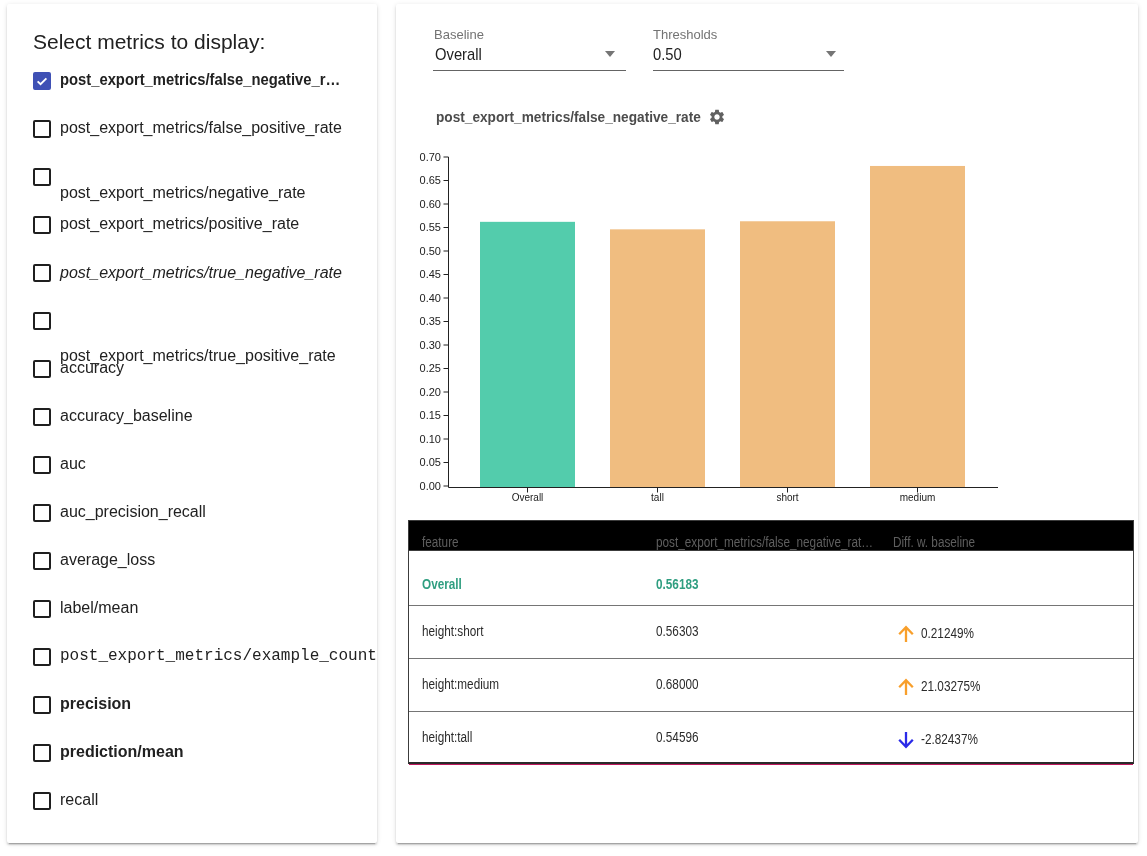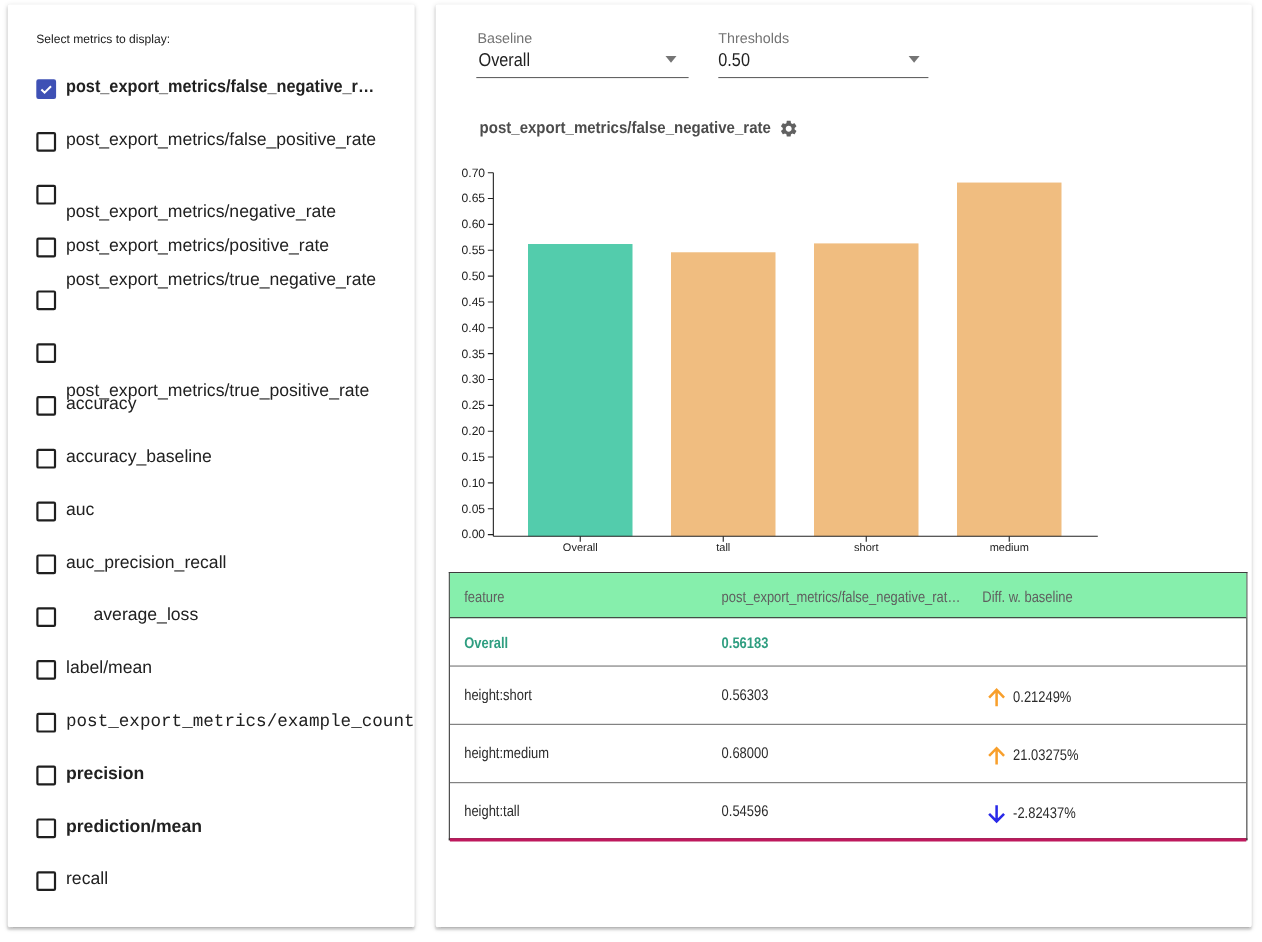--- a/index.html
+++ b/index.html
@@ -14,48 +14,48 @@
   .ddvalue { position:absolute; font-size:17px; color:#212121; transform:scaleX(0.87); transform-origin:left; }
   .ddline { position:absolute; height:1px; background:#646464; }
   .ddarrow { position:absolute; width:0; height:0; border-left:5.5px solid transparent; border-right:5.5px solid transparent; border-top:6px solid #757575; }
   .trow { position:absolute; left:0; width:100%; }
   .tcell { position:absolute; font-size:14px; color:#2b2b2b; white-space:nowrap; transform:scaleX(0.84); transform-origin:left; }
 </style>
 </head>
 <body>
 
 <div class="card" style="left:7px; top:4px; width:370px; height:839px;"></div>
-<div class="abs" style="left:33px; top:30px; font-size:11px; color:#212121;">Select metrics to display:</div>
+<div class="abs" style="left:33px; top:30px; font-size:21px; color:#212121;">Select metrics to display:</div>
 <div id="metric-list">
     <div class="cb checked" style="left:33px; top:72px;">
       <svg width="14" height="14" viewBox="0 0 24 24" style="position:absolute;left:0;top:0;">
         <path fill="none" stroke="#fff" stroke-width="3.2" d="M4.5 12.5l5 5 10-10"></path>
       </svg>
     </div>
     <div class="itemlabel" style="top:71px; font-weight:bold; transform:scaleX(0.924); transform-origin:left;">post_export_metrics/false_negative_r…</div>
     <div class="cb" style="left:33px; top:120px;"></div>
     <div class="itemlabel" style="top:119px;">post_export_metrics/false_positive_rate</div>
     <div class="cb" style="left:33px; top:168px;"></div>
     <div class="itemlabel" style="top:184px;">post_export_metrics/negative_rate</div>
     <div class="cb" style="left:33px; top:216px;"></div>
     <div class="itemlabel" style="top:215px;">post_export_metrics/positive_rate</div>
     <div class="cb" style="left:33px; top:264px;"></div>
-    <div class="itemlabel" style="top:246px;">post_export_metrics/true_negative_rate</div>
+    <div class="itemlabel" style="top:264px;font-style:italic;">post_export_metrics/true_negative_rate</div>
     <div class="cb" style="left:33px; top:312px;"></div>
     <div class="itemlabel" style="top:311px;margin-top:36px;">post_export_metrics/true_positive_rate</div>
     <div class="cb" style="left:33px; top:360px;"></div>
     <div class="itemlabel" style="top:359px;">accuracy</div>
     <div class="cb" style="left:33px; top:408px;"></div>
     <div class="itemlabel" style="top:407px;">accuracy_baseline</div>
     <div class="cb" style="left:33px; top:456px;"></div>
     <div class="itemlabel" style="top:455px;">auc</div>
     <div class="cb" style="left:33px; top:504px;"></div>
     <div class="itemlabel" style="top:503px;">auc_precision_recall</div>
     <div class="cb" style="left:33px; top:552px;"></div>
-    <div class="itemlabel" style="top:551px;margin-left:25px;">average_loss</div>
+    <div class="itemlabel" style="top:551px;">average_loss</div>
     <div class="cb" style="left:33px; top:600px;"></div>
     <div class="itemlabel" style="top:599px;">label/mean</div>
     <div class="cb" style="left:33px; top:648px;"></div>
     <div class="itemlabel" style="top:647px;font-family:Liberation Mono, monospace;">post_export_metrics/example_count</div>
     <div class="cb" style="left:33px; top:696px;"></div>
     <div class="itemlabel" style="top:695px;font-weight:bold;">precision</div>
     <div class="cb" style="left:33px; top:744px;"></div>
     <div class="itemlabel" style="top:743px;font-weight:bold;">prediction/mean</div>
     <div class="cb" style="left:33px; top:792px;"></div>
     <div class="itemlabel" style="top:791px;">recall</div>
@@ -120,21 +120,21 @@
     <text x="391.5" y="361" font-size="10" fill="#212121" text-anchor="middle" font-family="Liberation Sans">short</text>
     <rect x="474" y="25.9571428571428" width="95" height="321.5428571428572" fill="#f0bd80"></rect>
     <line x1="521.5" y1="347.5" x2="521.5" y2="352.5" stroke="#222" stroke-width="1"></line>
     <text x="521.5" y="361" font-size="10" fill="#212121" text-anchor="middle" font-family="Liberation Sans">medium</text>
     <line x1="52.5" y1="17" x2="52.5" y2="347.5" stroke="#222" stroke-width="1"></line>
     <line x1="52.5" y1="347.5" x2="602" y2="347.5" stroke="#222" stroke-width="1"></line>
   </svg>
 
 <div id="dtable">
     <div class="abs" style="left:408px; top:520px; width:726px; height:244px; border:1px solid #3c3c3c; border-bottom:2px solid #2a2a2a;">
-      <div class="trow" style="top:0; height:41px; background:#86efac; border-bottom:1px solid #3c3c3c;">
+      <div class="trow" style="top:0; height:30px; background:#000000; border-bottom:1px solid #3c3c3c;">
         <div class="tcell" style="left:13px; top:13px; color:#5f5f5f;">feature</div>
         <div class="tcell" style="left:247px; top:13px; color:#5f5f5f;">post_export_metrics/false_negative_rat…</div>
         <div class="tcell" style="left:484px; top:13px; color:#5f5f5f;">Diff. w. baseline</div>
       </div>
       <div class="trow" style="top:41px; height:44px; border-bottom:1px solid #757575;">
         <div class="tcell" style="left:13px; top:14px; font-weight:bold; color:#2f9e80;">Overall</div>
         <div class="tcell" style="left:247px; top:14px; font-weight:bold; color:#2f9e80;">0.56183</div>
       </div>
       <div class="trow" style="top:85px; height:53px; border-bottom:1px solid #757575;text-align:right;">
         <div class="tcell" style="left:13px; top:17px;">height:short</div>
@@ -145,21 +145,21 @@
         <div class="tcell" style="left:512px; top:19px;">0.21249%</div>
       </div>
       <div class="trow" style="top:138px; height:53px; border-bottom:1px solid #757575;">
         <div class="tcell" style="left:13px; top:17px;">height:medium</div>
         <div class="tcell" style="left:247px; top:17px;">0.68000</div>
         <svg class="abs" style="left:489px; top:19px;" width="16" height="18" viewBox="0 0 16 18">
           <path d="M8 17 L8 2 M1.2 9.2 L8 2.2 L14.8 9.2" stroke="#f89f2b" stroke-width="2.3" fill="none"></path>
         </svg>
         <div class="tcell" style="left:512px; top:19px;">21.03275%</div>
       </div>
-      <div class="trow" style="top:191px; height:53px; border-bottom:3px solid #be185d;text-align:center;">
+      <div class="trow" style="top:191px; height:53px; border-bottom:1px solid #be185d;text-align:center;">
         <div class="tcell" style="left:13px; top:17px;">height:tall</div>
         <div class="tcell" style="left:247px; top:17px;">0.54596</div>
         <svg class="abs" style="left:489px; top:19px;" width="16" height="18" viewBox="0 0 16 18">
           <path d="M8 1 L8 16 M1.2 8.8 L8 15.8 L14.8 8.8" stroke="#2a2ae8" stroke-width="2.3" fill="none"></path>
         </svg>
         <div class="tcell" style="left:512px; top:19px;">-2.82437%</div>
       </div>
     </div>
   </div>
 

